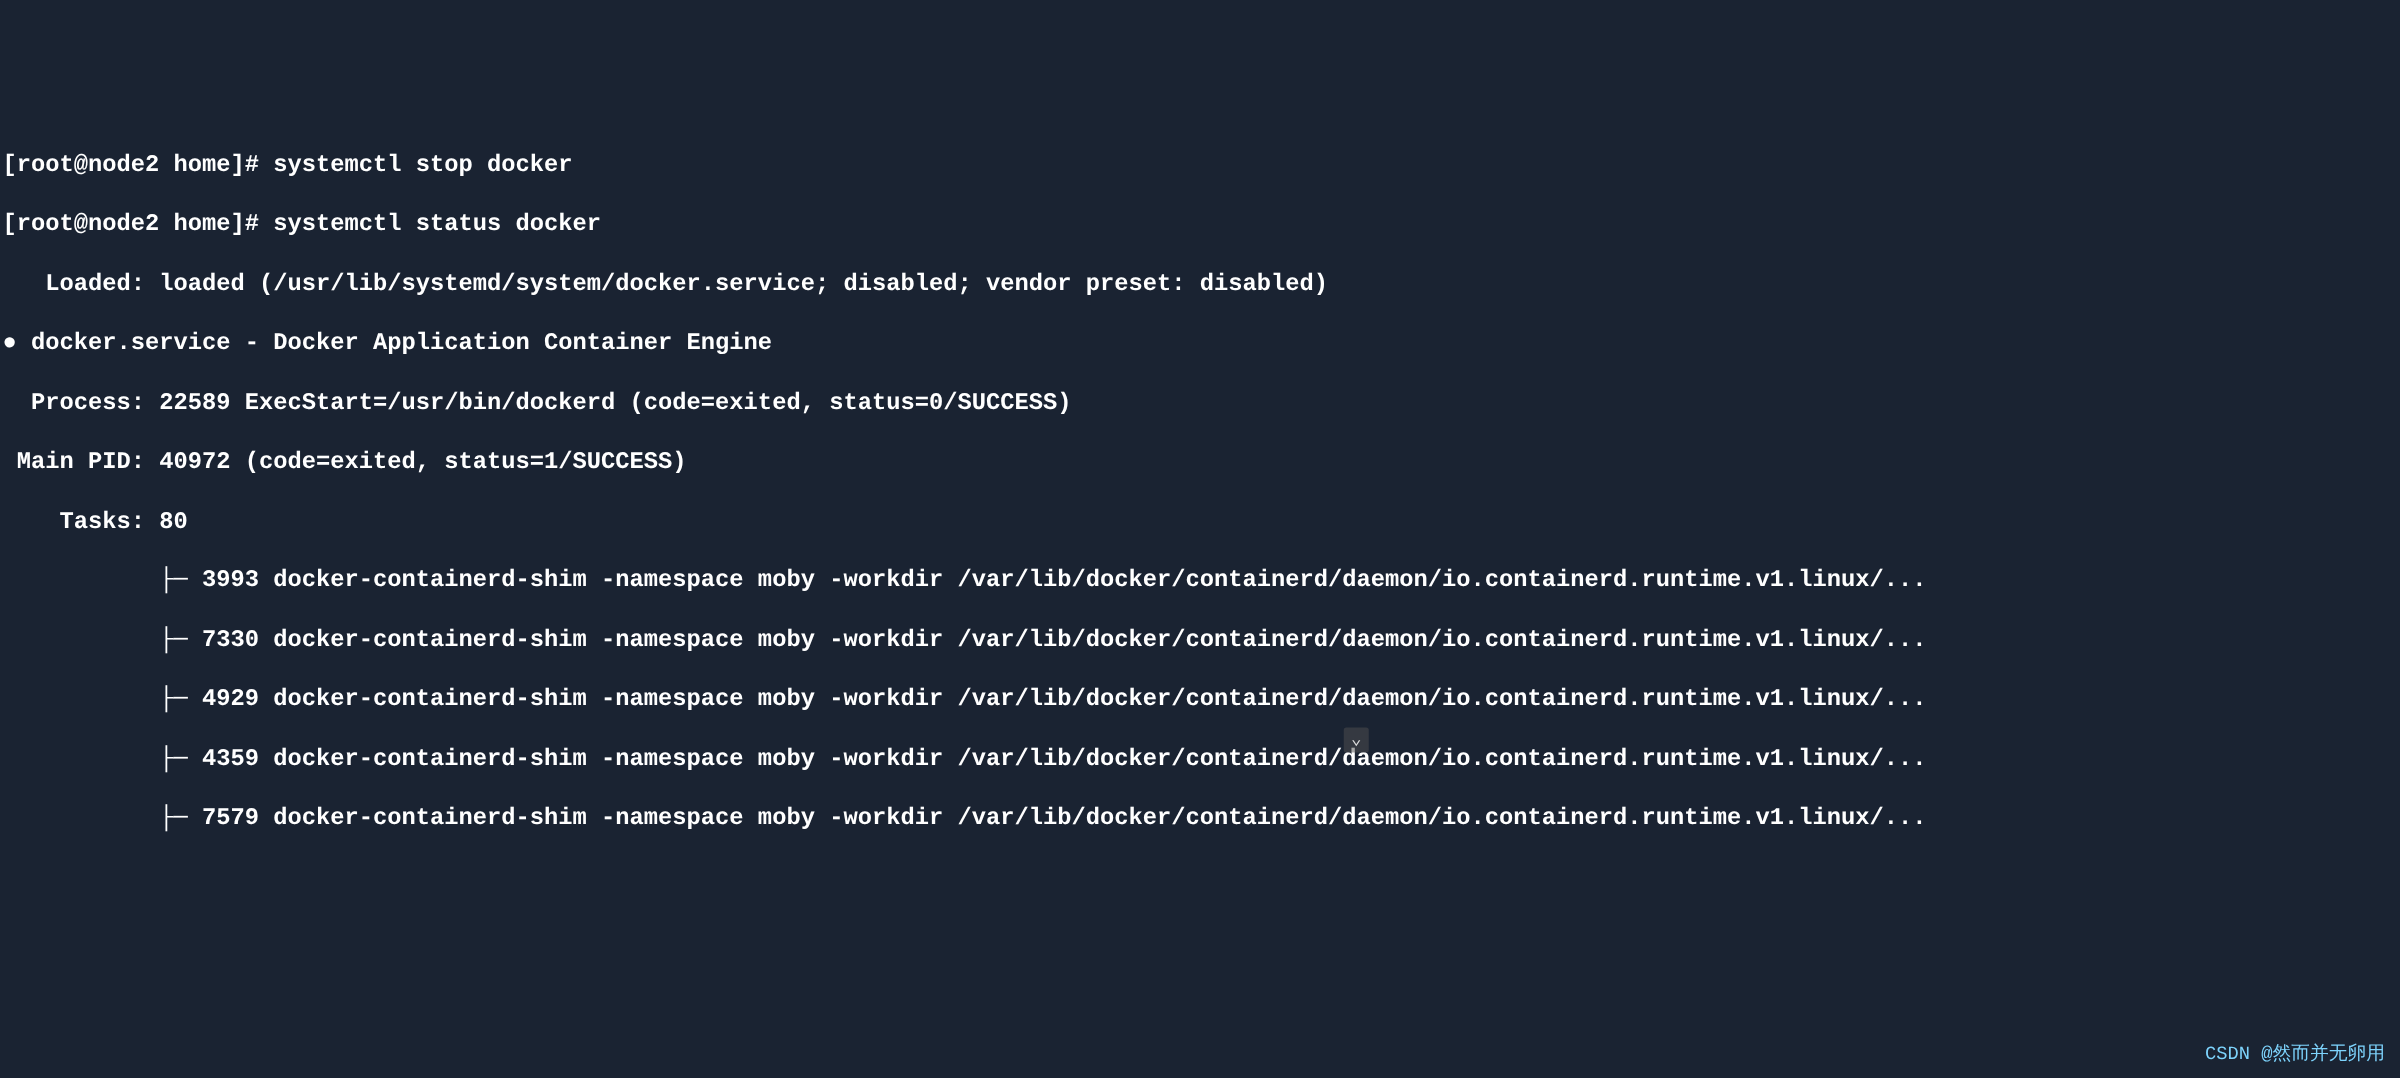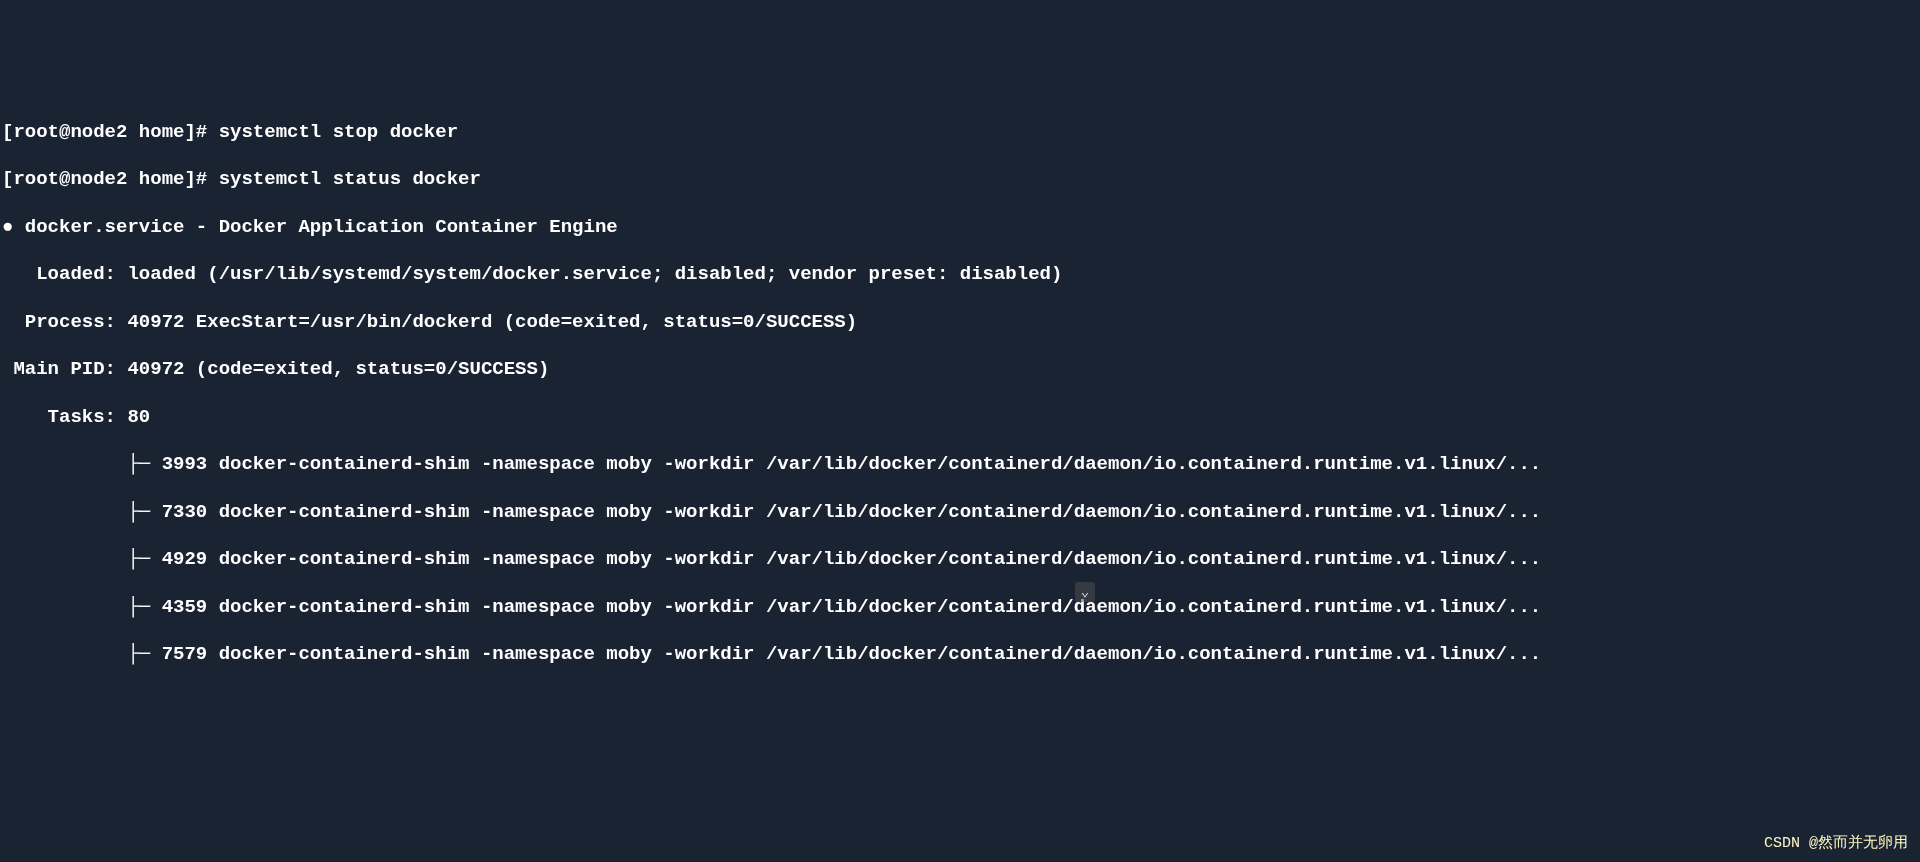--- a/index.html
+++ b/index.html
@@ -20,21 +20,21 @@
   .terminal {
     white-space: pre;
   }
   .line {
     display: block;
   }
   .watermark {
     position: absolute;
     bottom: 8px;
     right: 12px;
-    color: #fef9c3;
+    color: #7dd3fc;
     font-size: 15px;
     font-weight: normal;
   }
   .scroll-indicator {
     position: absolute;
     top: 582px;
     left: 1075px;
     width: 20px;
     height: 20px;
     background: rgba(80,80,80,0.5);
@@ -47,24 +47,24 @@
   }
 </style>
 </head>
 <body>
 
 
 
 <div class="terminal">
 <span class="line"><span>[root@node2 home]# </span><span>systemctl stop docker</span></span>
 <span class="line"><span>[root@node2 home]# </span><span>systemctl status docker</span></span>
+<span class="line">   Loaded: loaded (/usr/lib/systemd/system/docker.service; disabled; vendor preset: disabled)</span>
 <span class="line">● docker.service - Docker Application Container Engine</span>
-<span class="line">   Loaded: loaded (/usr/lib/systemd/system/docker.service; disabled; vendor preset: disabled)</span>
-<span class="line">  Process: 40972 ExecStart=/usr/bin/dockerd (code=exited, status=0/SUCCESS)</span>
-<span class="line"> Main PID: 40972 (code=exited, status=0/SUCCESS)</span>
+<span class="line">  Process: 22589 ExecStart=/usr/bin/dockerd (code=exited, status=0/SUCCESS)</span>
+<span class="line"> Main PID: 40972 (code=exited, status=1/SUCCESS)</span>
 <span class="line">    Tasks: 80</span>
 <span class="line">           ├─ 3993 docker-containerd-shim -namespace moby -workdir /var/lib/docker/containerd/daemon/io.containerd.runtime.v1.linux/...</span>
 <span class="line">           ├─ 7330 docker-containerd-shim -namespace moby -workdir /var/lib/docker/containerd/daemon/io.containerd.runtime.v1.linux/...</span>
 <span class="line">           ├─ 4929 docker-containerd-shim -namespace moby -workdir /var/lib/docker/containerd/daemon/io.containerd.runtime.v1.linux/...</span>
 <span class="line">           ├─ 4359 docker-containerd-shim -namespace moby -workdir /var/lib/docker/containerd/daemon/io.containerd.runtime.v1.linux/...</span>
 <span class="line">           ├─ 7579 docker-containerd-shim -namespace moby -workdir /var/lib/docker/containerd/daemon/io.containerd.runtime.v1.linux/...</span>
 
 
 
 <span class="line"></span>

